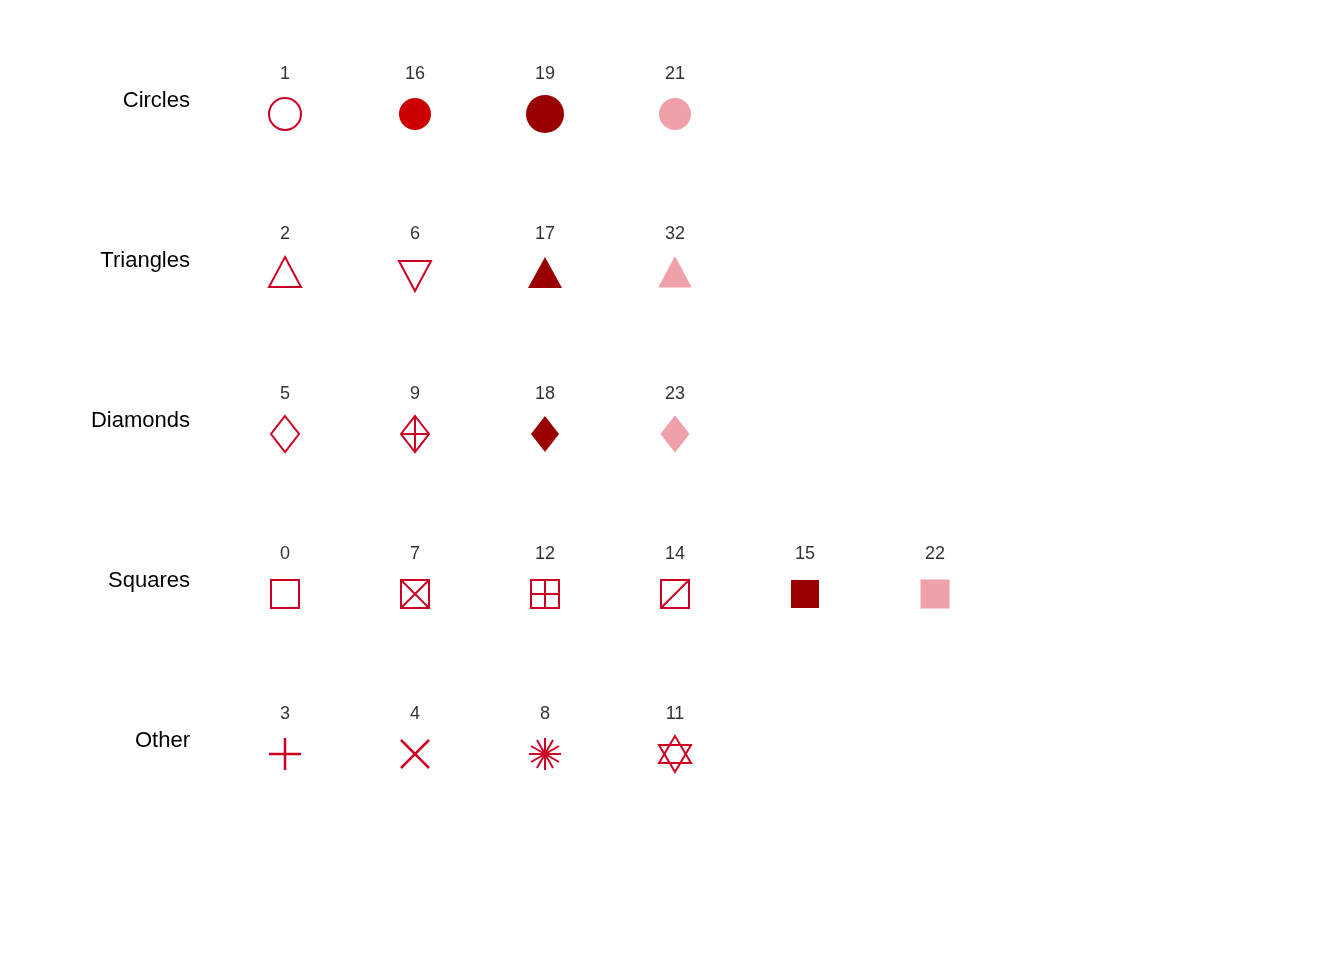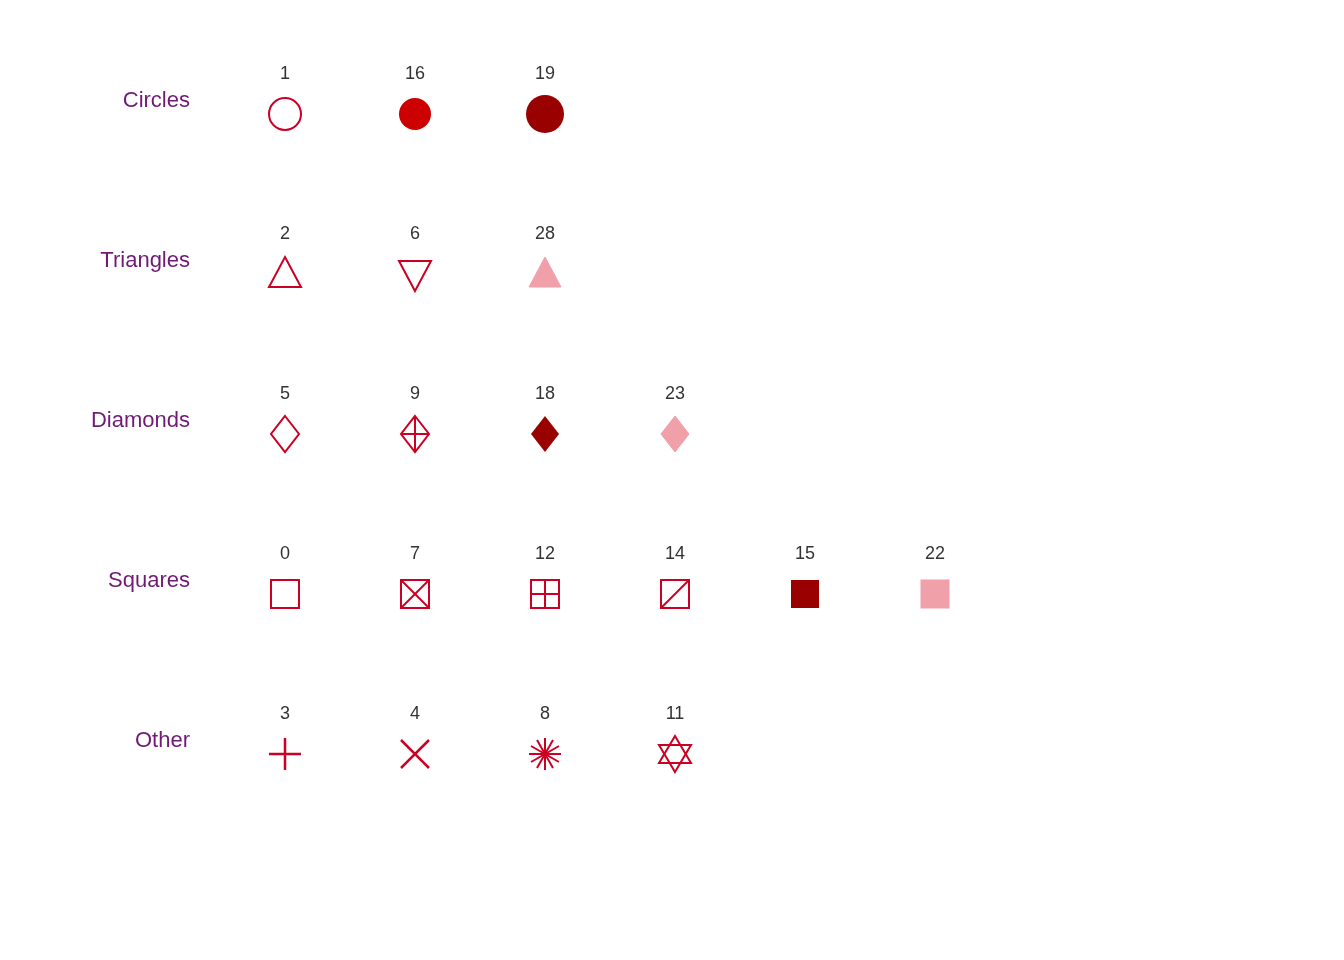--- a/index.html
+++ b/index.html
@@ -20,21 +20,21 @@
 
     .row {
       display: flex;
       align-items: center;
       height: 160px;
     }
 
     .row-label {
       width: 160px;
       font-size: 22px;
-      color: #701a75;
+      color: #000000;
       text-align: right;
       padding-right: 30px;
       flex-shrink: 0;
     }
 
     .symbols {
       display: flex;
       align-items: center;
       gap: 0;
     }
@@ -91,20 +91,28 @@
           </div>
         </div>
         <div class="symbol-cell">
           <div class="symbol-number">19</div>
           <div class="symbol-icon">
             <svg width="44" height="44" viewBox="-22 -22 44 44">
               <circle cx="0" cy="0" r="19" fill="#990000" stroke="none"></circle>
             </svg>
           </div>
         </div>
+        <div class="symbol-cell">
+          <div class="symbol-number">21</div>
+          <div class="symbol-icon">
+            <svg width="44" height="44" viewBox="-22 -22 44 44">
+              <circle cx="0" cy="0" r="16" fill="#f0a0a8" stroke="none"></circle>
+            </svg>
+          </div>
+        </div>
       </div>
     </div>
     <div class="row">
       <div class="row-label">Triangles</div>
       <div class="symbols">
         <div class="symbol-cell">
           <div class="symbol-number">2</div>
           <div class="symbol-icon">
             <svg width="44" height="44" viewBox="-22 -22 44 44">
               <polygon points="0,-17 16,13 -16,13" fill="none" stroke="#cc0022" stroke-width="2"></polygon>
@@ -113,21 +121,29 @@
         </div>
         <div class="symbol-cell">
           <div class="symbol-number">6</div>
           <div class="symbol-icon">
             <svg width="44" height="44" viewBox="-22 -22 44 44">
               <polygon points="0,17 16,-13 -16,-13" fill="none" stroke="#cc0022" stroke-width="2"></polygon>
             </svg>
           </div>
         </div>
         <div class="symbol-cell">
-          <div class="symbol-number">28</div>
+          <div class="symbol-number">17</div>
+          <div class="symbol-icon">
+            <svg width="44" height="44" viewBox="-22 -22 44 44">
+              <polygon points="0,-17 17,14 -17,14" fill="#990000" stroke="none"></polygon>
+            </svg>
+          </div>
+        </div>
+        <div class="symbol-cell">
+          <div class="symbol-number">32</div>
           <div class="symbol-icon">
             <svg width="44" height="44" viewBox="-22 -22 44 44">
               <polygon points="0,-17 16,13 -16,13" fill="#f0a0a8" stroke="#f0a0a8" stroke-width="1"></polygon>
             </svg>
           </div>
         </div>
       </div>
     </div>
     <div class="row">
       <div class="row-label">Diamonds</div>

